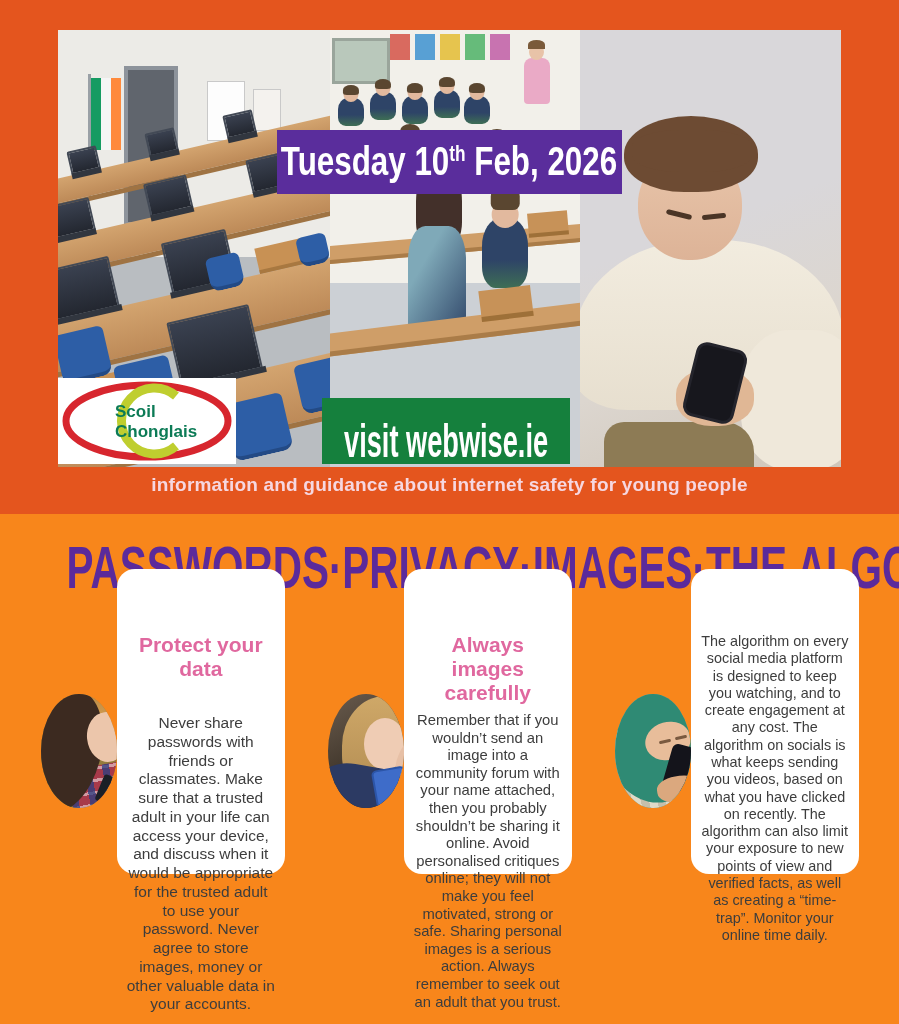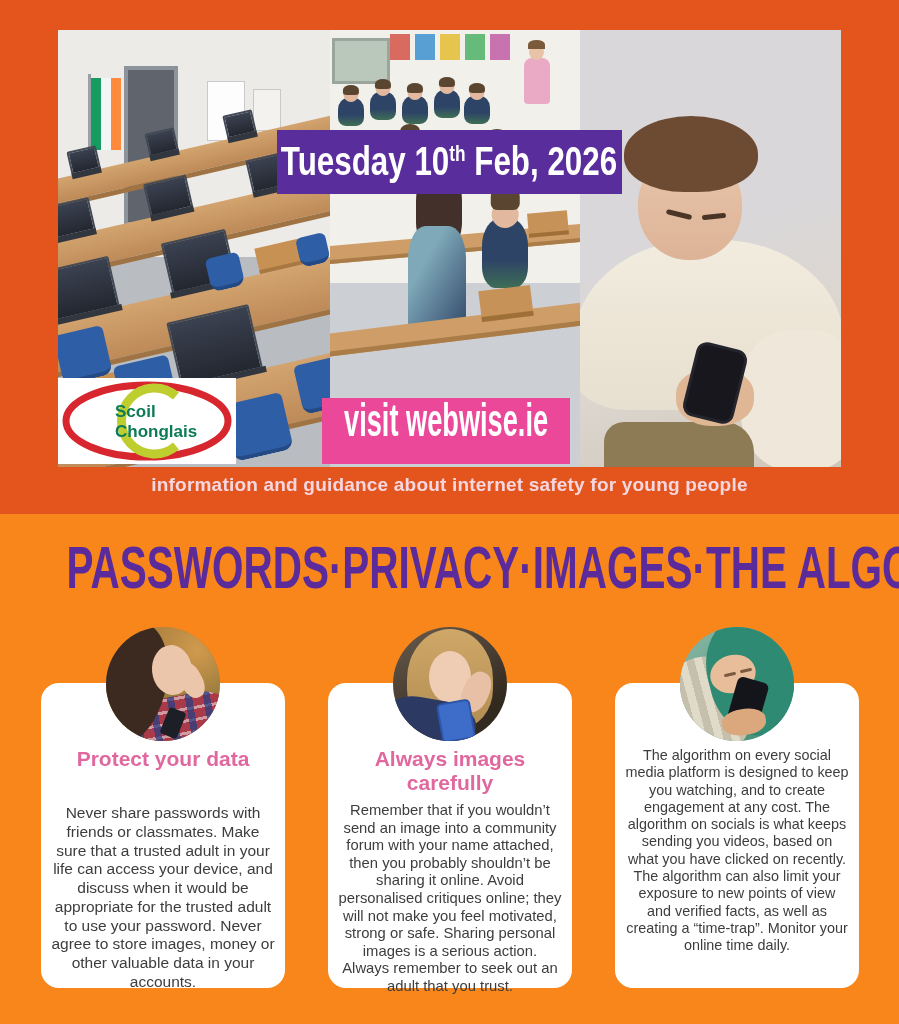--- a/index.html
+++ b/index.html
@@ -66,32 +66,32 @@
   .title{position:absolute;left:0;right:0;top:44px;margin:0;text-align:center;z-index:5;}
   .t-stretch{font-size:66px;font-weight:900;letter-spacing:1px;color:#fff;
              -webkit-text-stroke:5px #7b2144;paint-order:stroke fill;
              transform:scale(0.86,1.25);transform-origin:center top;}
   .date-banner{position:absolute;left:277px;top:130px;width:345px;height:64px;background:#5a2d9c;
                display:flex;align-items:center;justify-content:center;z-index:6;}
   .d-stretch{font-size:33px;font-weight:800;color:#fff;transform:scale(0.95,1.22);}
   .d-stretch sup{font-size:0.55em;vertical-align:super;}
   .logo{position:absolute;left:58px;top:378px;width:178px;height:86px;background:#fff;z-index:6;}
   .logo svg{position:absolute;left:0;top:0;width:100%;height:100%;}
-  .webwise{position:absolute;left:322px;top:398px;width:248px;height:66px;background:#ec4899;
-           display:flex;align-items:flex-start;justify-content:center;z-index:6;cursor:pointer;}
+  .webwise{position:absolute;left:322px;top:398px;width:248px;height:66px;background:#15803d;
+           display:flex;align-items:flex-end;justify-content:center;z-index:6;cursor:pointer;}
   .w-stretch{font-size:40px;font-weight:900;color:#fff;transform:scale(0.68,1.15);}
   .subtitle{position:absolute;left:0;right:0;top:474px;text-align:center;z-index:6;
             font-size:19px;font-weight:700;color:#f6d7e0;letter-spacing:0.2px;}
 
   
   .content{position:absolute;left:0;top:514px;width:899px;height:510px;background:#f8861b;}
   .heading{position:absolute;left:0;right:0;top:18px;margin:0;text-align:center;}
   .h-stretch{font-size:46px;font-weight:900;letter-spacing:0;color:#5b2a9b;transform:scale(0.88,1.3);transform-origin:center top;}
   .cards{position:absolute;left:41px;top:113px;display:flex;gap:43px;}
-  .card-col{width:244px;display:flex;flex-direction:column;align-items:center;}
+  .card-col{width:244px;display:flex;align-items:center;}
   .avatar{position:relative;width:114px;height:114px;border-radius:50%;overflow:hidden;z-index:2;}
   .avatar *{position:absolute;}
   .card{margin-top:-58px;width:244px;height:305px;background:#fff;border-radius:18px;
         box-sizing:border-box;padding:64px 10px 0;text-align:center;}
   .card-title{margin:0 0 7px;font-size:21px;font-weight:800;color:#e0689f;}
   .card-body{margin:0;color:#3d3d3d;}
   .b1{font-size:15.5px;line-height:1.21;margin-top:33px;}
   .b2{font-size:14.8px;line-height:1.19;}
   .b3{font-size:14.4px;line-height:1.2;}
 

